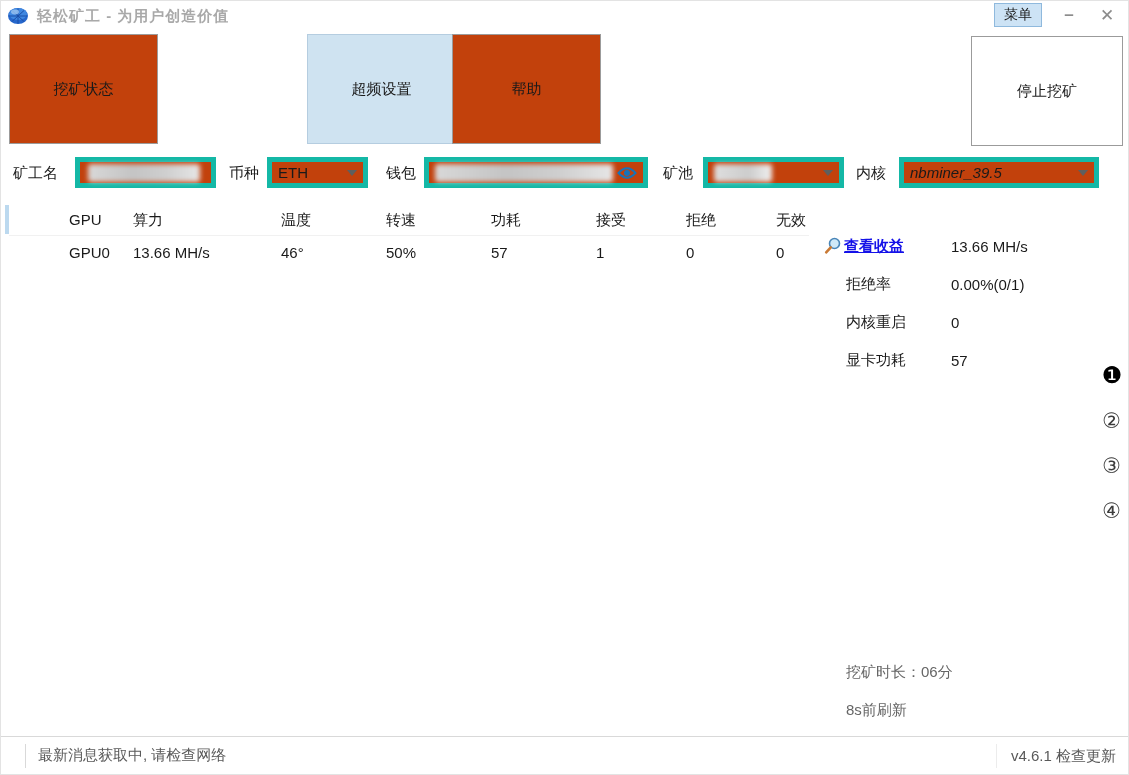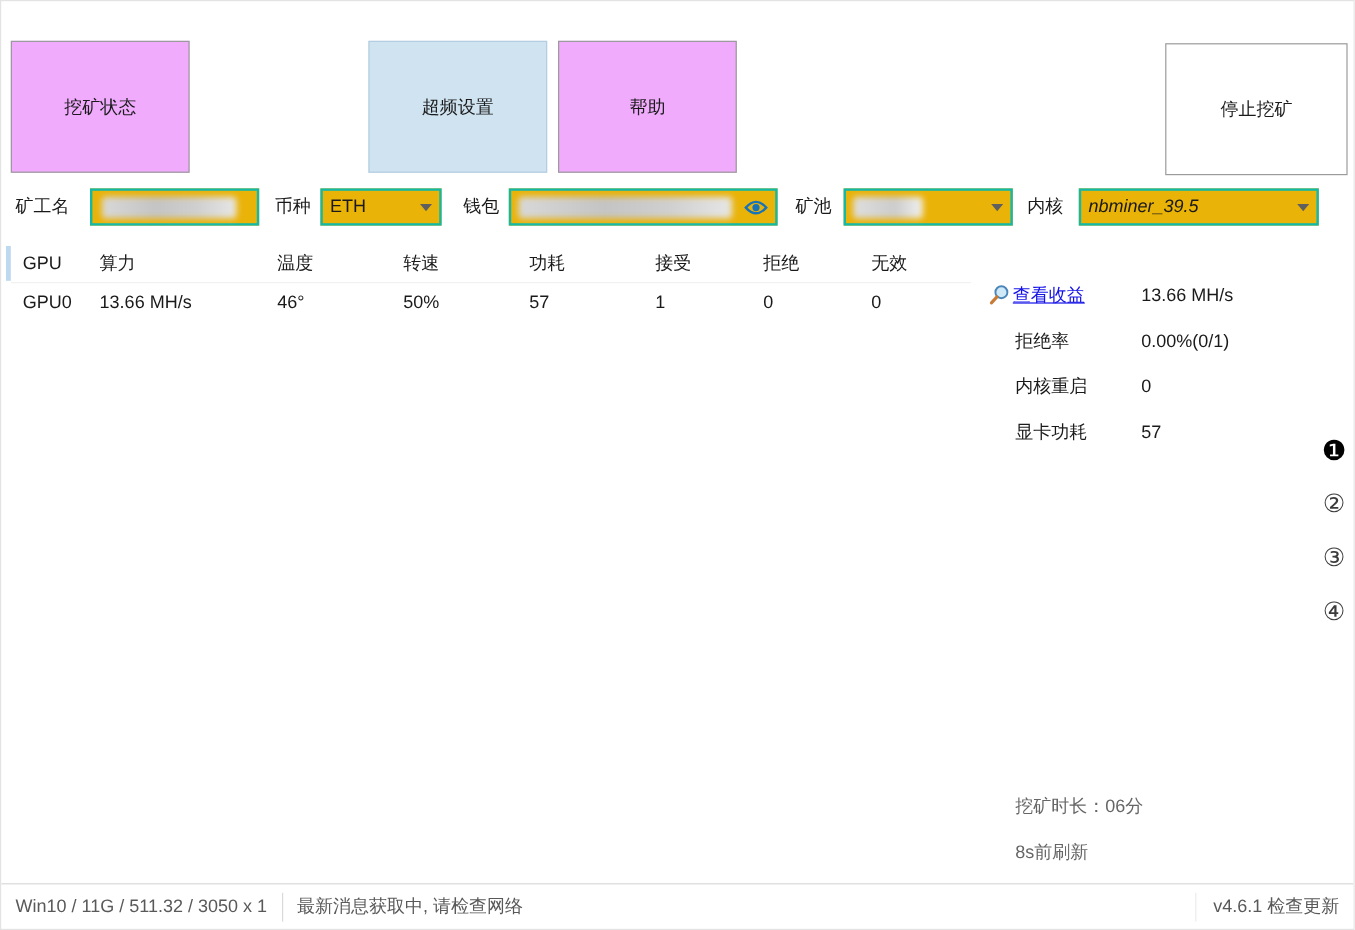--- a/index.html
+++ b/index.html
@@ -10,57 +10,57 @@
   }
   
   .titlebar { position:absolute; top:0; left:0; right:0; height:30px; display:flex; align-items:center; padding-left:6px; }
   .logo { width:24px; height:20px; display:inline-flex; align-items:center; }
   .title { color:#a9a9a9; font-weight:bold; font-size:15px; margin-left:6px; letter-spacing:1px; }
   .win-controls { position:absolute; right:10px; top:2px; display:flex; align-items:center; gap:16px; }
   .menu-btn { background:#cde3f5; border:1px solid #8fb9dd; font-size:14px; height:24px; padding:0 9px;
               font-family:inherit; color:#1a1a1a; cursor:pointer; }
   .min-glyph,.close-glyph { color:#8c8c8c; font-size:17px; width:22px; text-align:center; font-weight:bold; cursor:default; }
   
-  .tab { position:absolute; top:33px; height:110px; width:149px; background:#f0abfc; border:1px solid #9b9b9b;
+  .tab { position:absolute; top:33px; height:110px; width:149px; background:#c2410c; border:1px solid #9b9b9b;
          font-size:15px; font-family:inherit; color:#1a1a1a; cursor:pointer; box-sizing:border-box; }
-  .tab.t0 { left:8px; } .tab.t1 { left:157px; } .tab.t2 { left:306px; } .tab.t3 { left:464px; }
+  .tab.t0 { left:8px; } .tab.t1 { left:157px; } .tab.t2 { left:306px; } .tab.t3 { left:451px; }
   .tab.active { background:#cfe3f1; border-color:#b5cde0; }
   .stop-btn { position:absolute; top:35px; left:970px; width:152px; height:110px; background:#fff;
               border:1px solid #9b9b9b; font-size:15px; font-family:inherit; color:#1a1a1a; cursor:pointer; }
   
   .formrow { position:absolute; top:156px; left:0; right:0; height:32px; font-size:15px; }
   .flabel { position:absolute; top:0; line-height:31px; }
   .l-miner { left:12px; } .l-coin { left:228px; } .l-wallet { left:385px; } .l-pool { left:662px; } .l-kernel { left:855px; }
-  .fbox { position:absolute; top:0; height:31px; box-sizing:border-box; background:#eab308;
-          border:2px solid #14b8a6; display:flex; align-items:center; padding:0 6px; }
+  .fbox { position:absolute; top:0; height:31px; box-sizing:border-box; background:#c2410c;
+          border:5px solid #14b8a6; display:flex; align-items:center; padding:0 6px; }
   .b-miner  { left:74px;  width:141px; }
   .b-coin   { left:266px; width:101px; }
   .b-wallet { left:423px; width:224px; }
   .b-pool   { left:702px; width:141px; }
   .b-kernel { left:898px; width:200px;font-style:italic; }
   .blob { height:18px; border-radius:3px; filter:blur(2.5px);
           background:linear-gradient(90deg,#d8d8d8,#c4c4c4 40%,#cfcfcf 70%,#e6e6e6); }
   .blob.miner { width:112px; margin-left:2px; }
   .blob.wallet { width:178px; }
   .blob.pool { width:58px; background:linear-gradient(90deg,#dedede,#cccccc 60%,#f0f0f0); }
   .sel-arrow { margin-left:auto; width:0; height:0; border-left:5px solid transparent;
                border-right:5px solid transparent; border-top:6px solid #5f5f5f; }
   .eye { margin-left:auto; display:inline-flex; cursor:pointer; }
   
   .accent-bar { position:absolute; top:204px; left:4px; width:4px; height:29px; background:#bcd9ef; }
   .gpu-table { position:absolute; top:203px; left:8px; width:800px; font-size:15px; }
   .trow { display:grid; grid-template-columns:64px 148px 105px 105px 105px 90px 90px 80px; }
-  .trow span { padding-left:10px; white-space:nowrap; }
+  .trow span { padding-left:24px; white-space:nowrap;margin-left:36px; }
   .thead { height:31px; line-height:31px; border-bottom:1px solid #f1f1f1; }
   .tdata { height:34px; line-height:34px; }
   
   .stats { position:absolute; left:823px; top:230px; width:300px; font-size:15px; }
   .srow { display:flex; align-items:center; height:30px; margin-bottom:8px; }
   .slabel { width:127px; box-sizing:border-box; padding-left:22px; }
-  .slabel.linkrow { padding-left:0; display:flex; align-items:center; }
+  .slabel.linkrow { padding-left:0; display:flex; align-items:center;font-weight:bold; }
   .income-link { color:#1512e8; text-decoration:underline; cursor:pointer; margin-left:2px; }
   .mag { display:inline-flex; }
   
   .pager { position:absolute; right:6px; top:363px; display:flex; flex-direction:column; align-items:center; gap:22px; }
   .page { font-size:21px; line-height:23px; color:#3c3c3c; cursor:pointer; }
   .page.active { color:#000; font-size:23px; }
   
   .session { position:absolute; left:845px; top:662px; font-size:15px; color:#666; }
   .session .line1 { display:flex; }
   .session .line2 { margin-top:19px; }
@@ -68,20 +68,36 @@
   .statusbar { position:absolute; left:0; right:0; bottom:0; height:38px; border-top:1px solid #d9d9d9;
                display:flex; align-items:center; font-size:15px; color:#595959; padding:0 12px; box-sizing:border-box; }
   .vsep { width:1px; height:24px; background:#d9d9d9; margin:0 12px; flex:none; }
   .version { margin-left:auto; border-left:1px solid #ececec; padding-left:14px; height:24px; line-height:24px; cursor:pointer; }
 </style>
 </head>
 <body>
 
 <div class="window">
 
+  <div class="titlebar">
+    <span class="logo">
+      <svg width="24" height="20" viewBox="0 0 24 20">
+        <ellipse cx="11" cy="10" rx="10" ry="8" fill="#2667cc"></ellipse>
+        <ellipse cx="11" cy="8" rx="9" ry="6" fill="#3f87e0"></ellipse>
+        <path d="M2 10 L20 10 M11 2.5 L11 17.5 M5 4.5 L17 15.5 M17 4.5 L5 15.5" stroke="#1b4fa8" stroke-width="1" fill="none"></path>
+        <ellipse cx="8" cy="6" rx="4" ry="2.4" fill="#9cc4f0" opacity="0.8"></ellipse>
+      </svg>
+    </span>
+    <span class="title">轻松矿工 - 为用户创造价值</span>
+    <div class="win-controls">
+      <button class="menu-btn">菜单</button>
+      <span class="min-glyph">–</span>
+      <span class="close-glyph">✕</span>
+    </div>
+  </div>
 
   <button class="tab t0">挖矿状态</button>
   <button class="tab t2 active">超频设置</button>
   <button class="tab t3">帮助</button>
   <button class="stop-btn">停止挖矿</button>
 
   <div class="formrow">
     <span class="flabel l-miner">矿工名</span>
     <div class="fbox b-miner">
       <div class="blob miner"></div>
@@ -177,19 +193,18 @@
 
   <div class="session">
     <div class="line1">
       <span>挖矿时长：</span>
       <span>06分</span>
     </div>
     <div class="line2">8s前刷新</div>
   </div>
 
   <div class="statusbar">
-    <span>Win10  / 11G / 511.32 / 3050 x 1</span>
     <div class="vsep"></div>
     <span>最新消息获取中, 请检查网络</span>
     <span class="version">v4.6.1 检查更新</span>
   </div>
 
 </div>
 
 </body></html>

